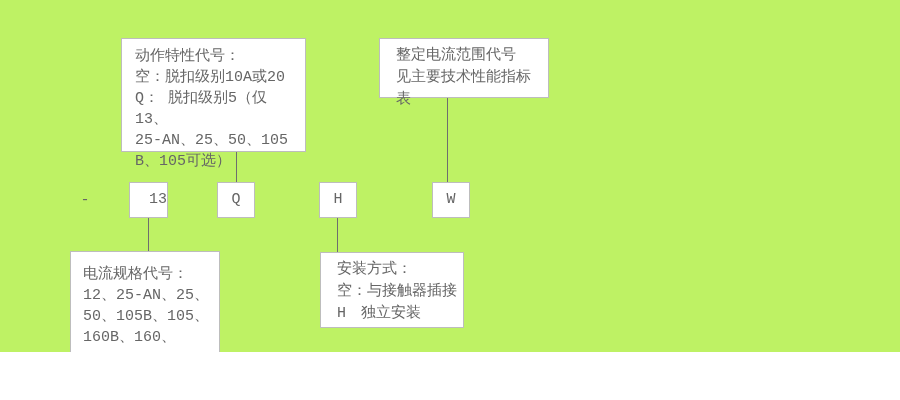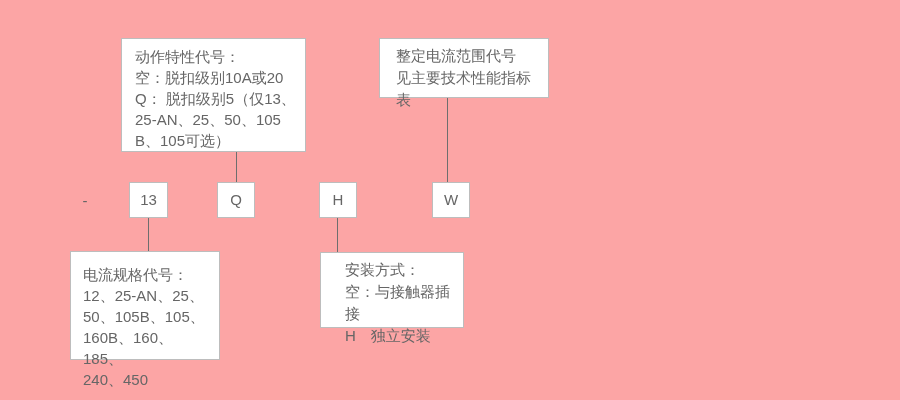--- a/index.html
+++ b/index.html
@@ -3,23 +3,23 @@
 <meta charset="utf-8">
 <style>
   html, body {
     margin: 0;
     padding: 0;
     background: #ffffff;
   }
   .canvas {
     position: relative;
     width: 900px;
-    height: 400px;
-    background: #fca5a5;
-    font-family: Liberation Sans, sans-serif;
+    height: 352px;
+    background: #bef264;
+    font-family: Liberation Mono, monospace;
     color: #666666;
     overflow: hidden;
   }
   .box {
     position: absolute;
     border: 1px solid #bdbdbd;
     background: #ffffff;
     box-sizing: border-box;
     font-size: 15px;
     color: #666666;
@@ -40,32 +40,32 @@
     line-height: 22px;
   }
   .callout-current {
     left: 70px; top: 251px;
     width: 150px; height: 109px;
     padding: 12px 6px 0 12px;
   }
   .callout-mount {
     left: 320px; top: 252px;
     width: 144px; height: 76px;
-    padding: 6px 6px 0 24px;
+    padding: 6px 6px 0 16px;
     line-height: 22px;
   }
   .code-box {
     text-align: center;
   }
   .code-prefix {
     left: 25px; top: 187px;
     width: 52px; height: 29px;
     line-height: 27px;
   }
-  .code-13 { left: 129px; top: 182px; width: 39px; height: 36px; line-height: 34px; }
+  .code-13 { left: 129px; top: 182px; width: 39px; height: 36px; line-height: 34px; text-align: right; }
   .code-q  { left: 217px; top: 182px; width: 38px; height: 36px; line-height: 34px; }
   .code-h  { left: 319px; top: 182px; width: 38px; height: 36px; line-height: 34px; }
   .code-w  { left: 432px; top: 182px; width: 38px; height: 36px; line-height: 34px; }
   .separator {
     position: absolute;
     left: 79px; top: 186px;
     width: 12px; height: 29px;
     line-height: 29px;
     text-align: center;
     font-size: 15px;

